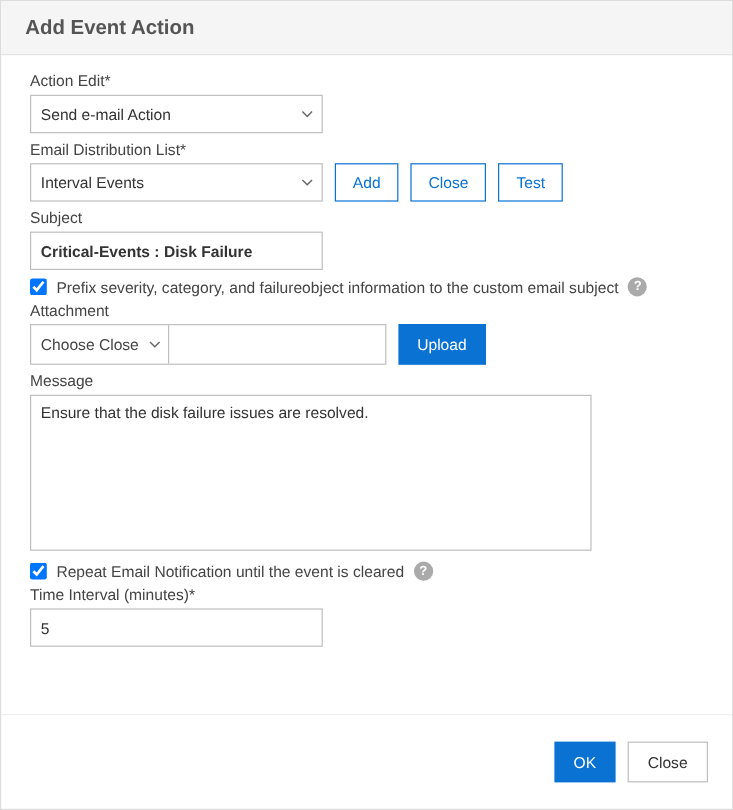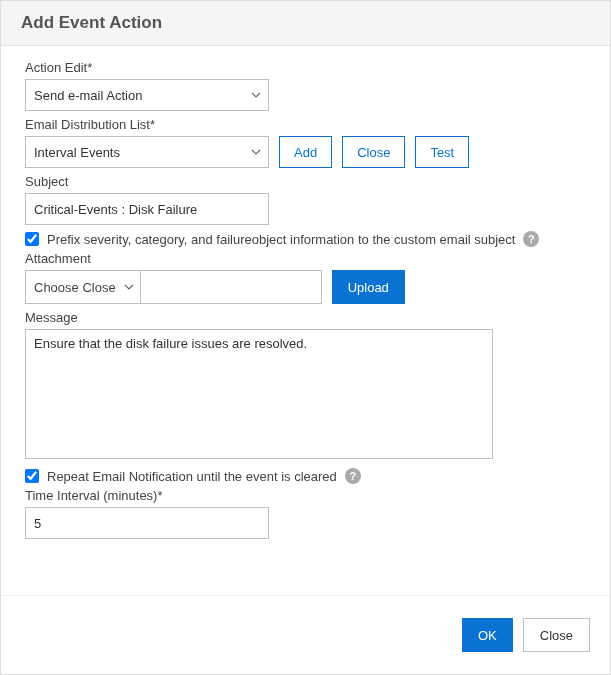--- a/index.html
+++ b/index.html
@@ -229,21 +229,21 @@
           </span>
         </div>
         <button class="btn-outline">Add</button>
         <button class="btn-outline">Close</button>
         <button class="btn-outline">Test</button>
       </div>
     </div>
 
     <div class="form-group">
       <label class="form-label">Subject</label>
-      <input type="text" class="text-input" style="width: 244px;" value="Critical-Events : Disk Failure">
+      <input type="text" class="text-input" style="width: 244px; font-weight: bold;" value="Critical-Events : Disk Failure">
     </div>
 
     <div class="checkbox-row">
       <input type="checkbox" checked="" style="">
       <span class="cb-label">Prefix severity, category, and failureobject information to the custom email subject</span>
       <span class="help-icon">?</span>
     </div>
 
     <div class="form-group">
       <label class="form-label">Attachment</label>

